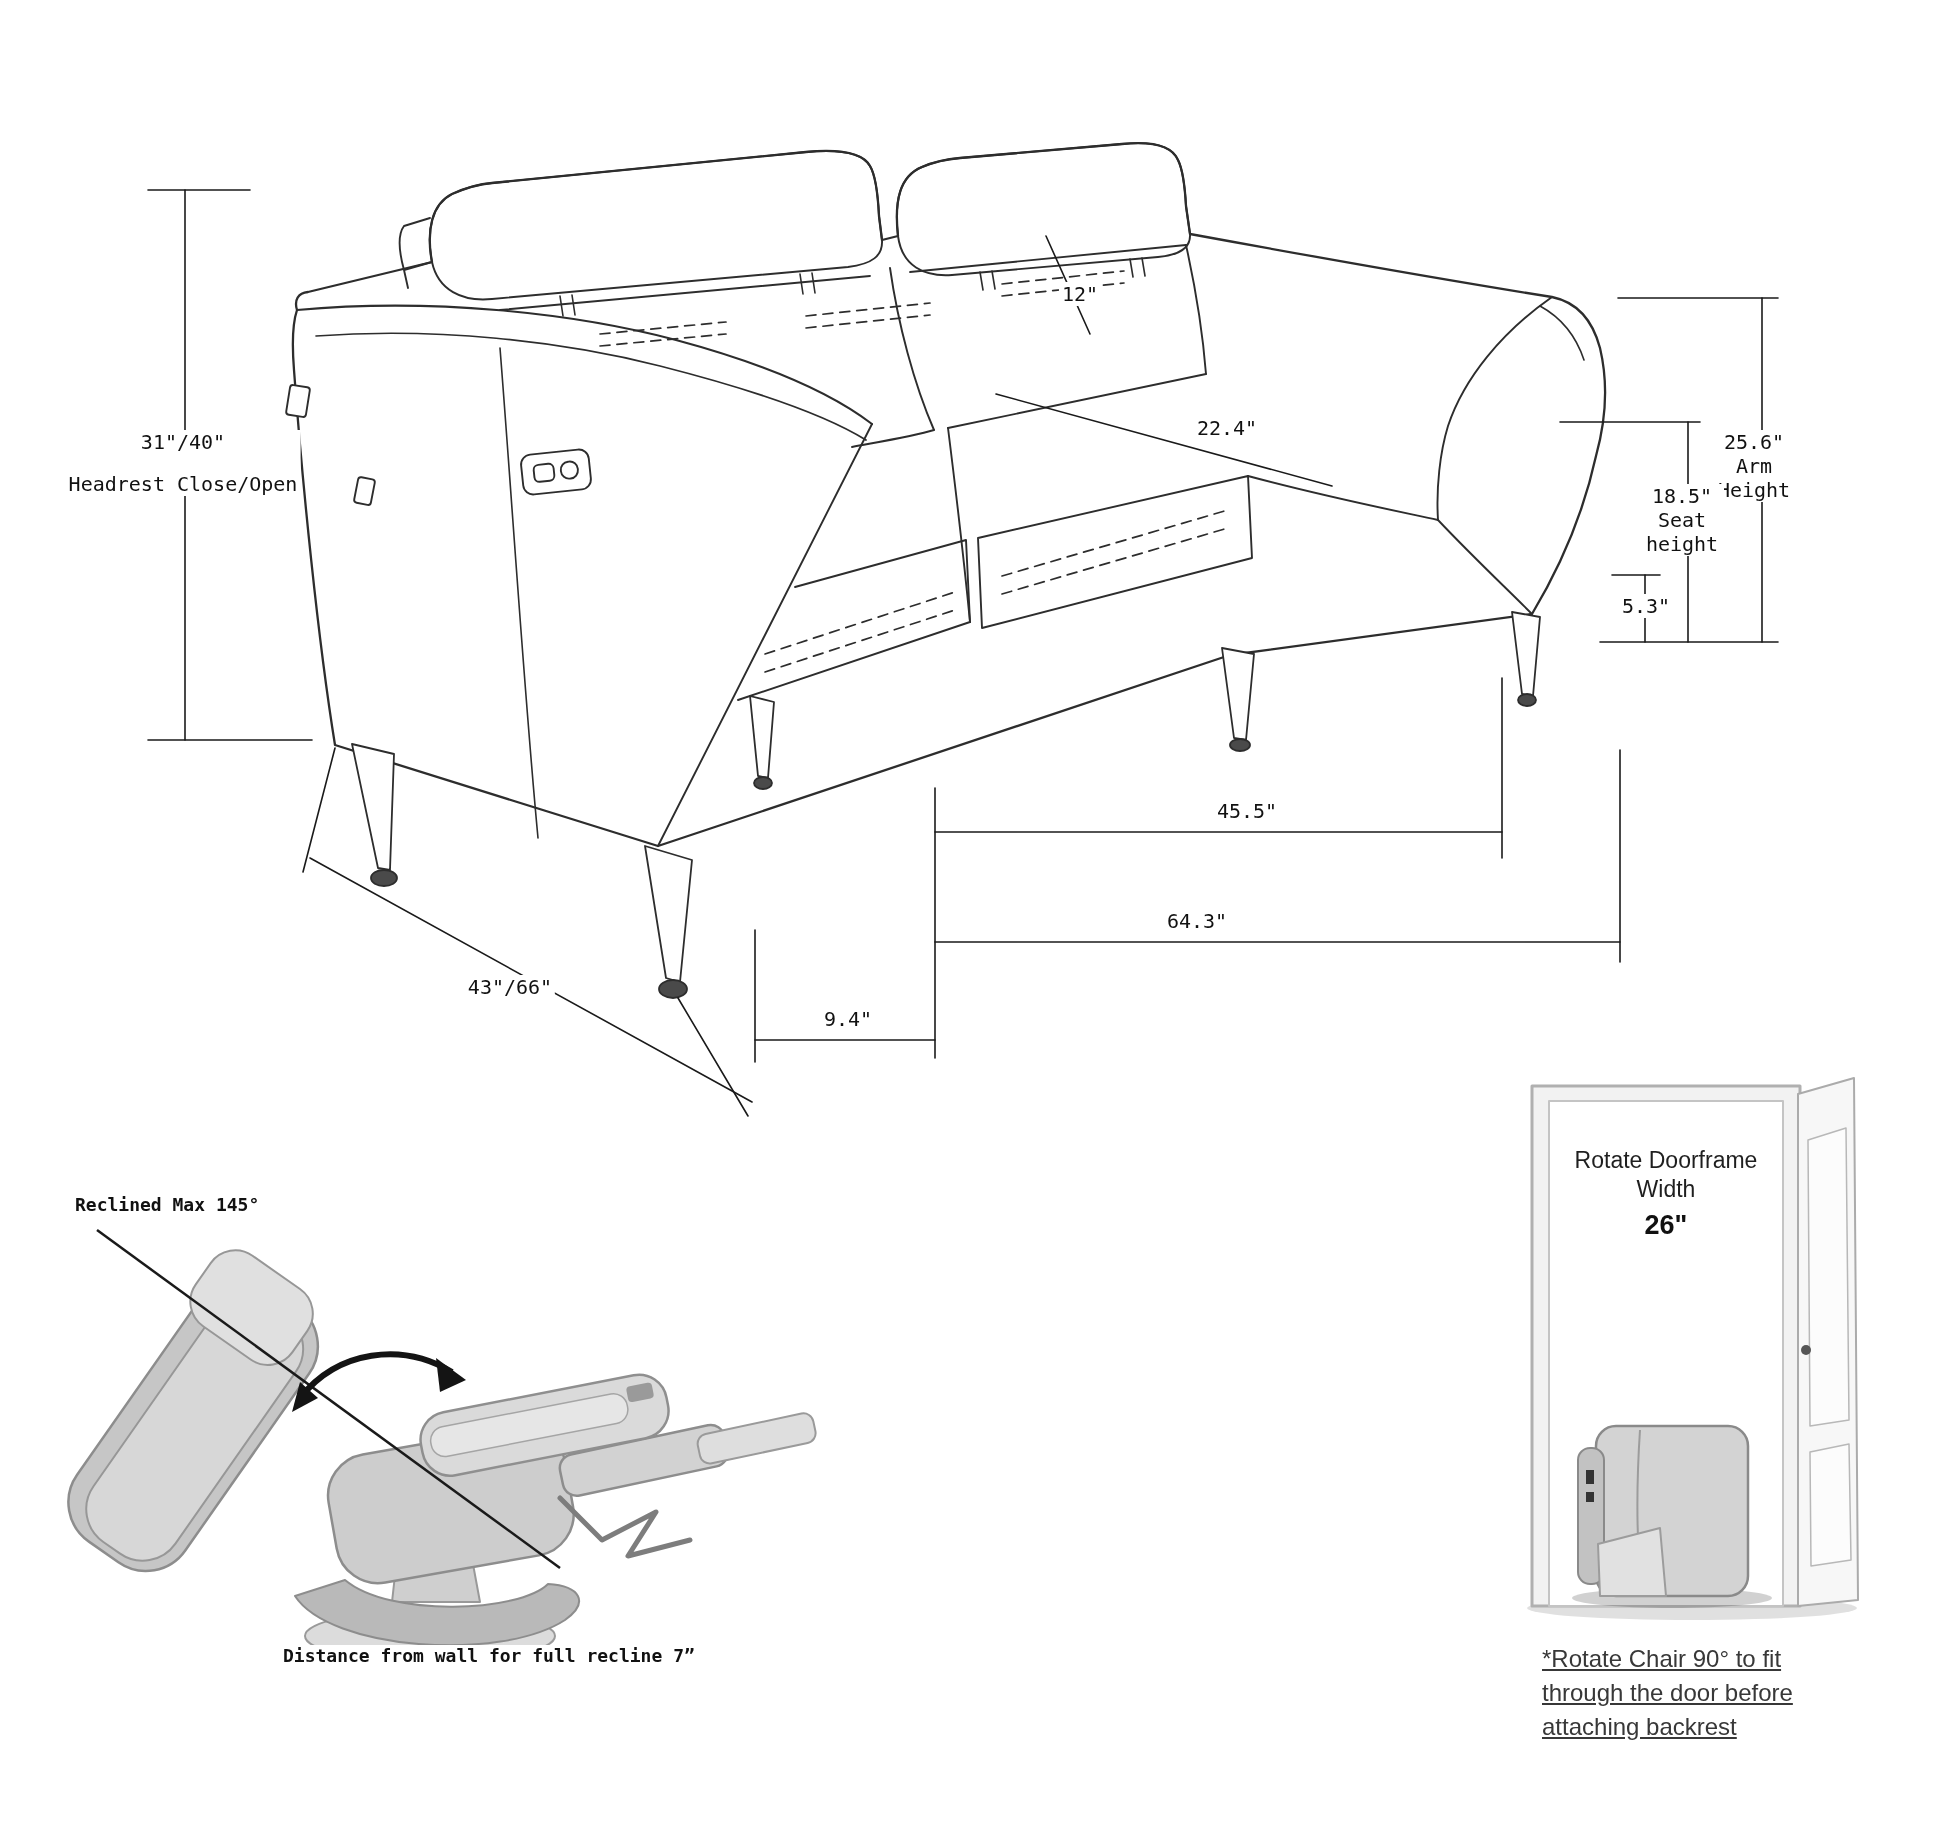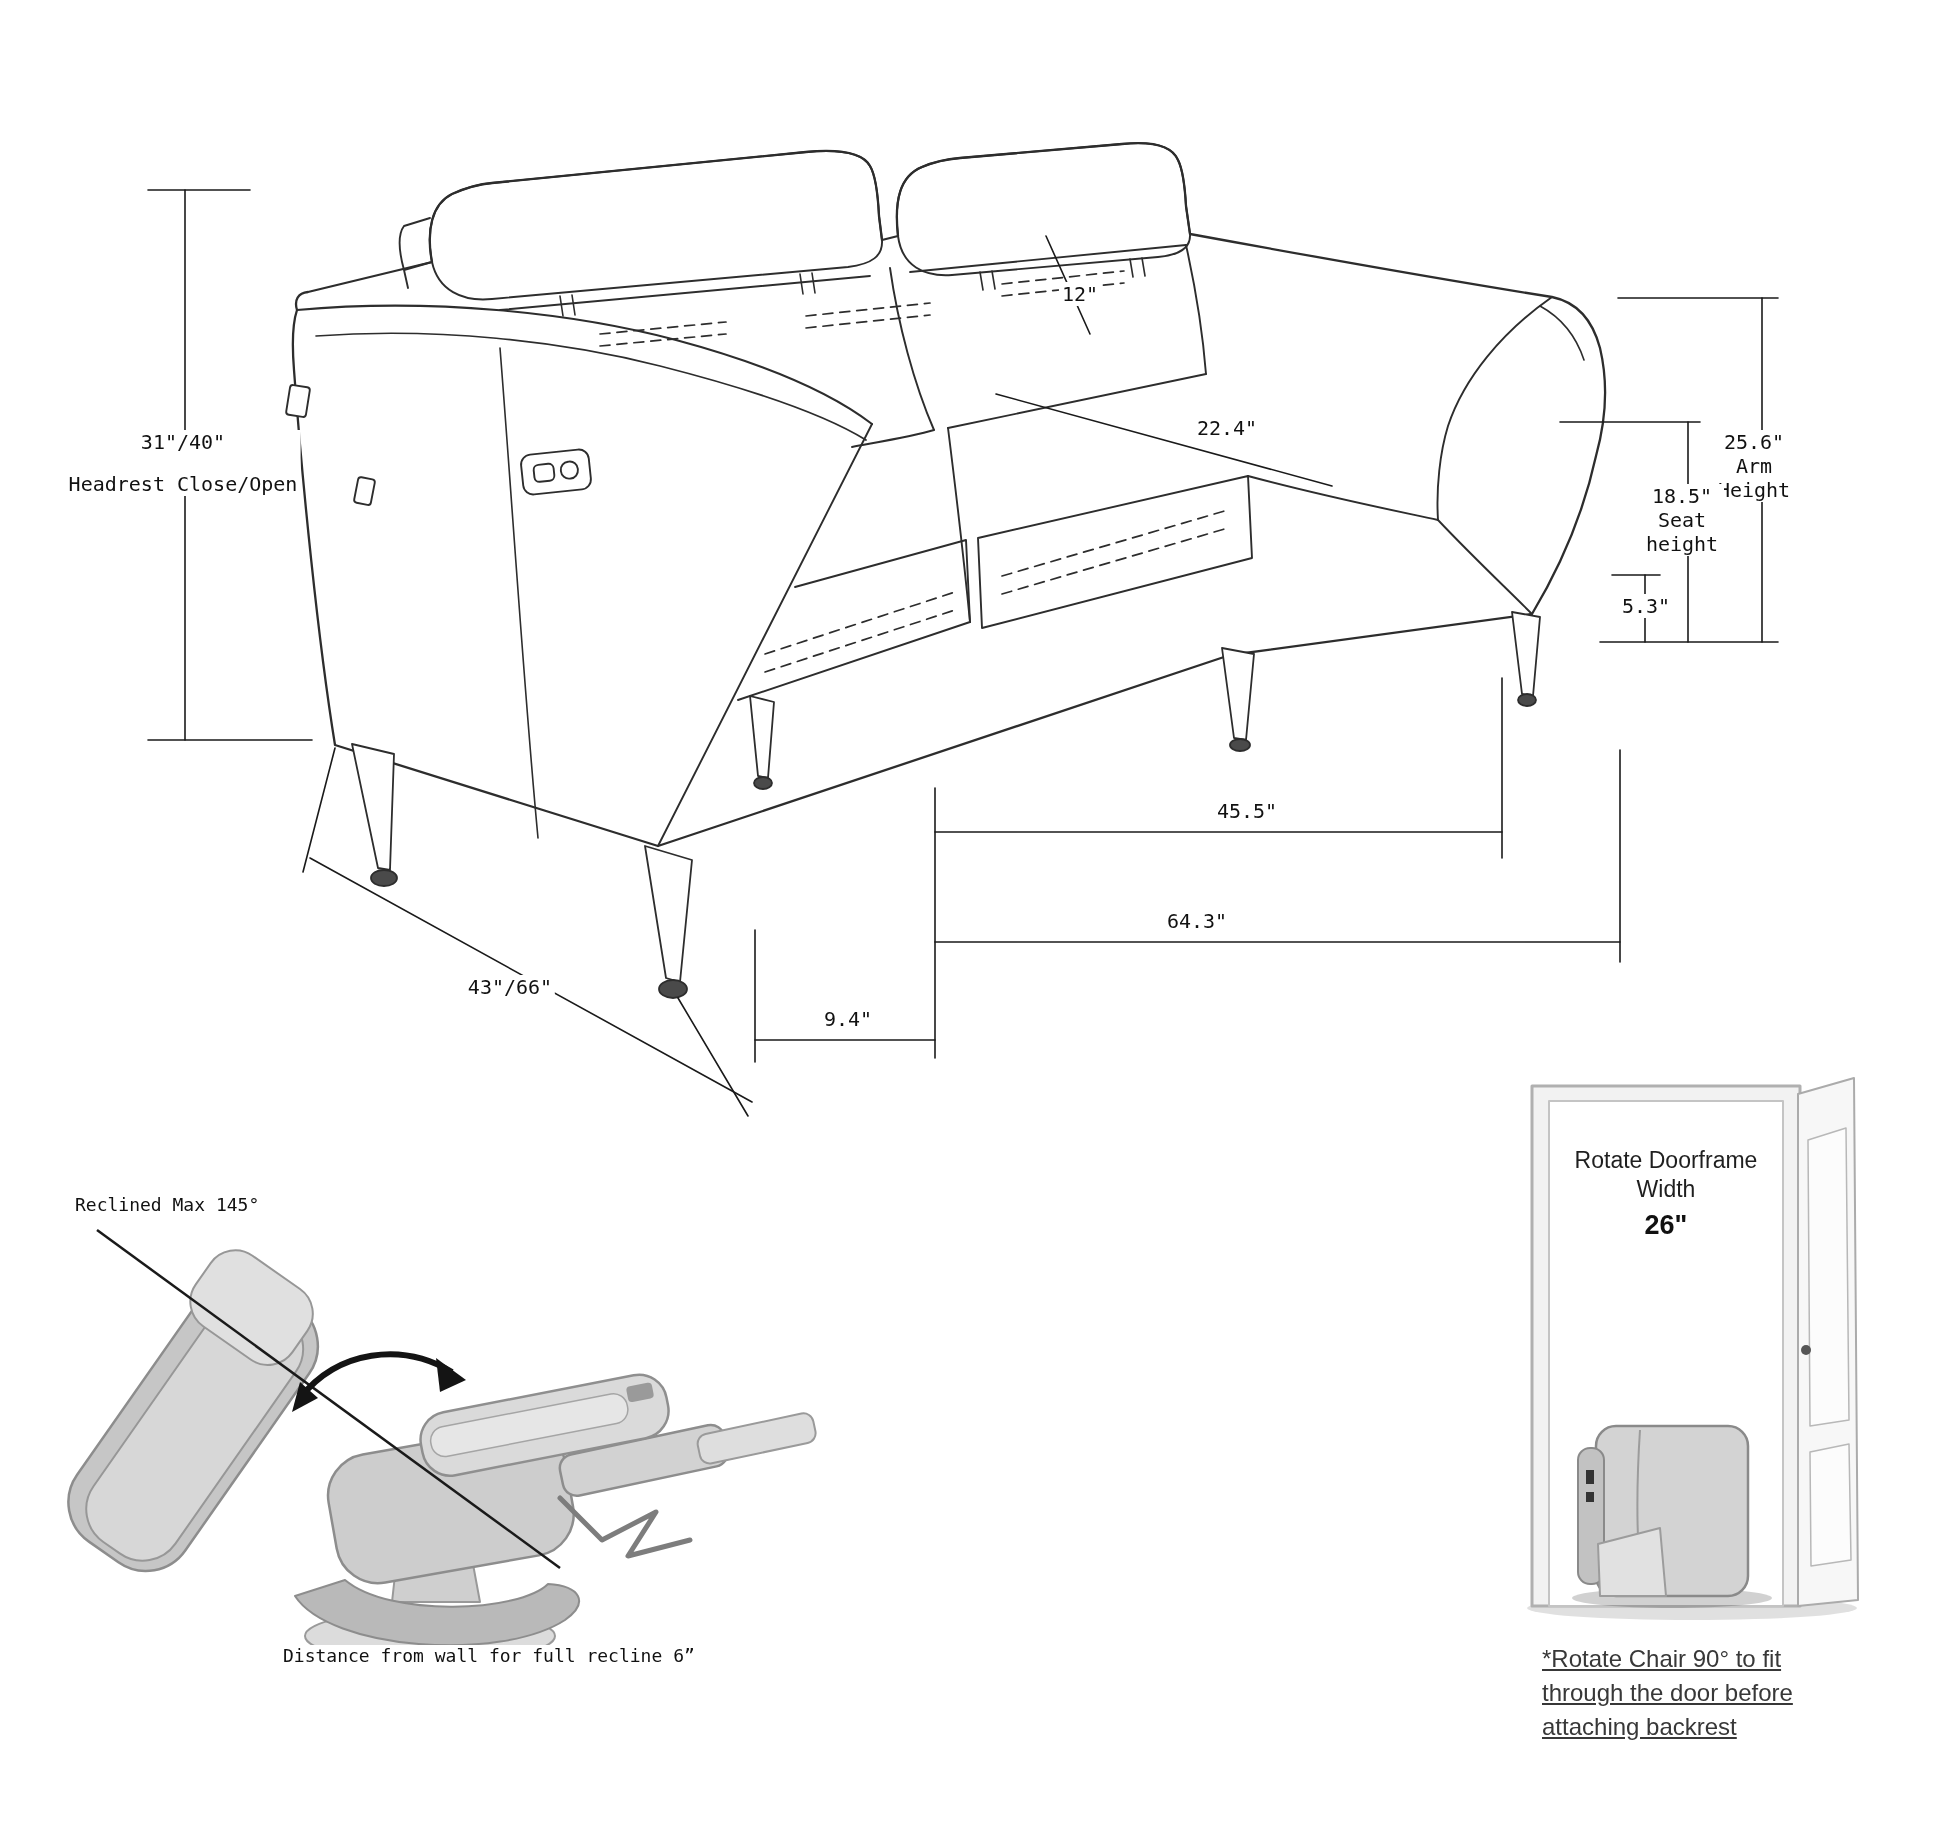--- a/index.html
+++ b/index.html
@@ -13,21 +13,21 @@
     position:absolute; font-family:"DejaVu Sans Mono", monospace;
     font-size:20px; line-height:24px; color:#111; background:#fff;
     padding:0 3px; white-space:nowrap;
   }
   .block { transform:translateX(-50%); text-align:center; }
   .dim-value { white-space:nowrap; }
   .dim-caption { white-space:nowrap;margin-top:18px; }
   .wrap-narrow { width:78px; margin:0 auto; white-space:normal; }
   .mono-label {
     position:absolute; font-family:"DejaVu Sans Mono", monospace;
-    font-size:18px; color:#111; white-space:nowrap; background:#fff;
+    font-size:18px; color:#111; white-space:nowrap; background:#fff;font-weight:bold;
   }
   .door-text { position:absolute; text-align:center; }
   .door-title {
     font-family:"Liberation Sans", sans-serif; font-size:23px; line-height:29px;
     color:#1f1f1f; white-space:normal;
   }
   .door-width {
     font-family:"Liberation Sans", sans-serif; font-size:27px; font-weight:bold;
     color:#111; margin-top:6px;
   }
@@ -279,21 +279,21 @@
 
     <div class="dim-label block" style="left:1197px; top:909px;">64.3"</div>
 
     <div class="dim-label block" style="left:510px; top:975px;">43"/66"</div>
 
     <div class="dim-label block" style="left:848px; top:1007px;">9.4"</div>
   </div>
 
   <div class="mono-label" style="left:75px; top:1194px;">Reclined Max 145°</div>
 
-  <div class="mono-label" style="left:283px; top:1645px;">Distance from wall for full recline 6”</div>
+  <div class="mono-label" style="left:283px; top:1645px;">Distance from wall for full recline 7”</div>
 
   <div class="door-text" style="left:1556px; top:1146px; width:220px;">
     <div class="door-title">Rotate Doorframe Width</div>
     <div class="door-width">26"</div>
   </div>
 
   <div class="door-note" style="left:1542px; top:1642px; width:292px;text-decoration:underline;">*Rotate Chair 90° to fit through the door before attaching backrest</div>
 
 </div>
 

